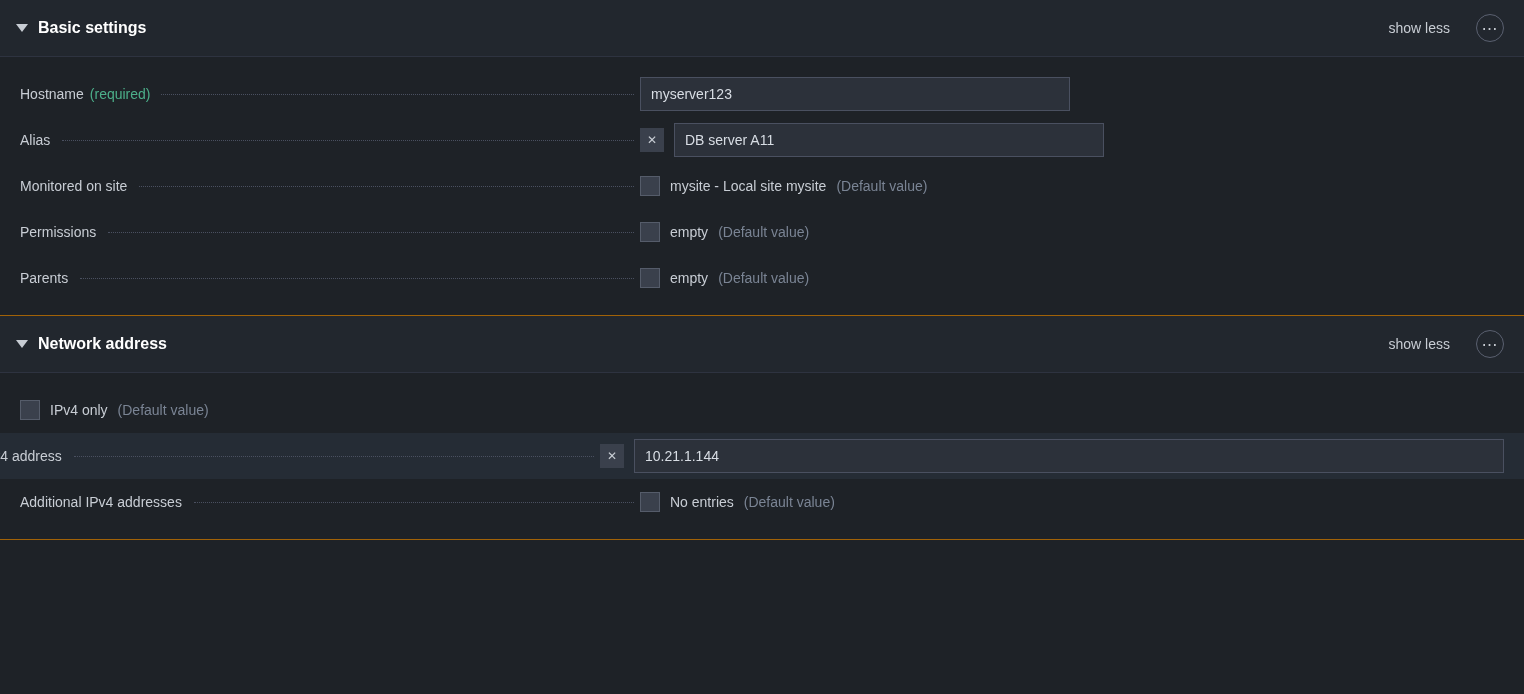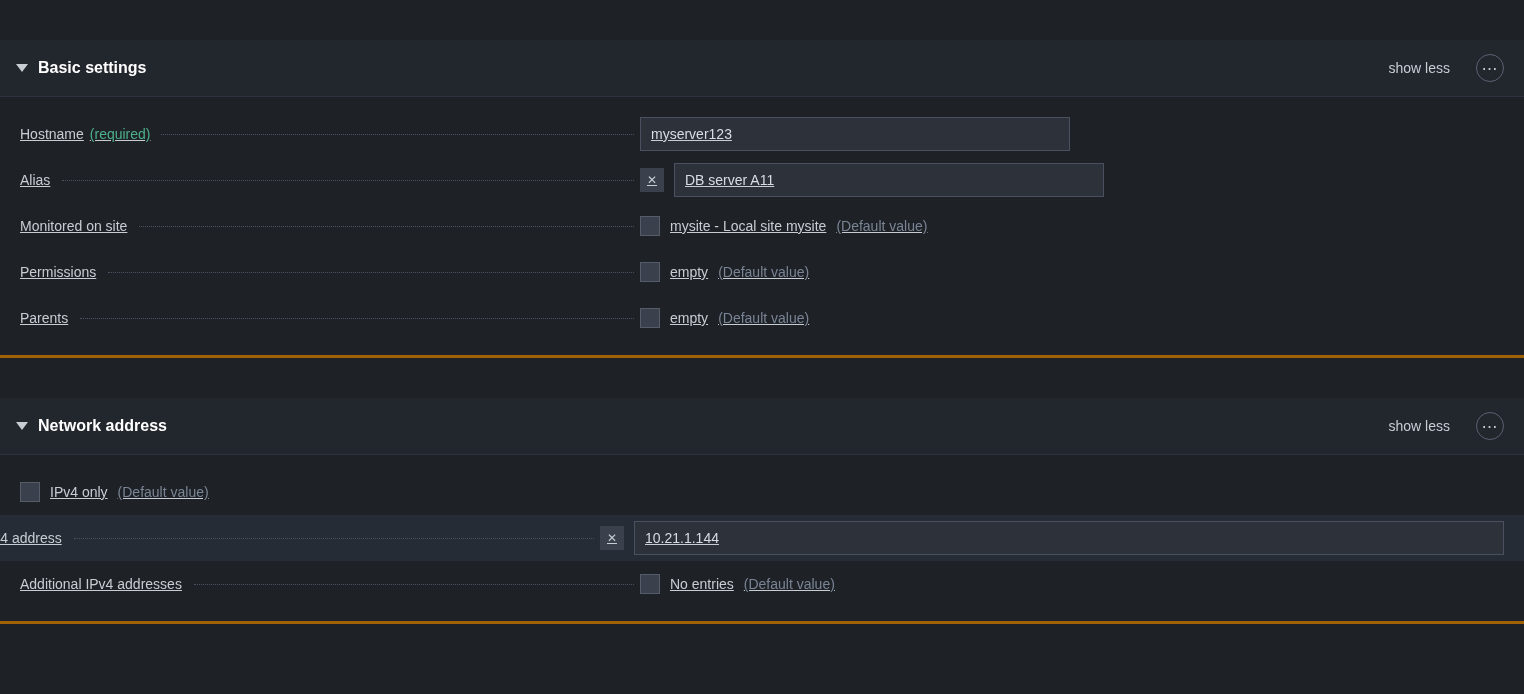--- a/index.html
+++ b/index.html
@@ -7,22 +7,21 @@
     body {
       background-color: #1e2227;
       color: #c8cdd4;
       font-family: 'Lucida Console', 'Courier New', monospace, sans-serif;
       font-size: 14px;
       width: 1524px;
       min-height: 694px;
     }
 
     .section {
-      border-bottom: 3px solid #a16207;
-      margin-top: 40px;
+      border-bottom: 1px solid #a16207;
     }
 
     .section-header {
       display: flex;
       align-items: center;
       justify-content: space-between;
       padding: 14px 20px 14px 16px;
       background-color: #22272e;
       border-bottom: 1px solid #2e3340;
     }
@@ -73,21 +72,20 @@
       align-items: center;
       justify-content: center;
       cursor: pointer;
       font-size: 16px;
       letter-spacing: 1px;
     }
 
     .section-body {
       padding: 14px 20px;
       background-color: #1e2227;
-      text-decoration: underline;
     }
 
     .field-row {
       display: flex;
       align-items: center;
       min-height: 46px;
       padding: 4px 0;
     }
 
     .field-label-area {

